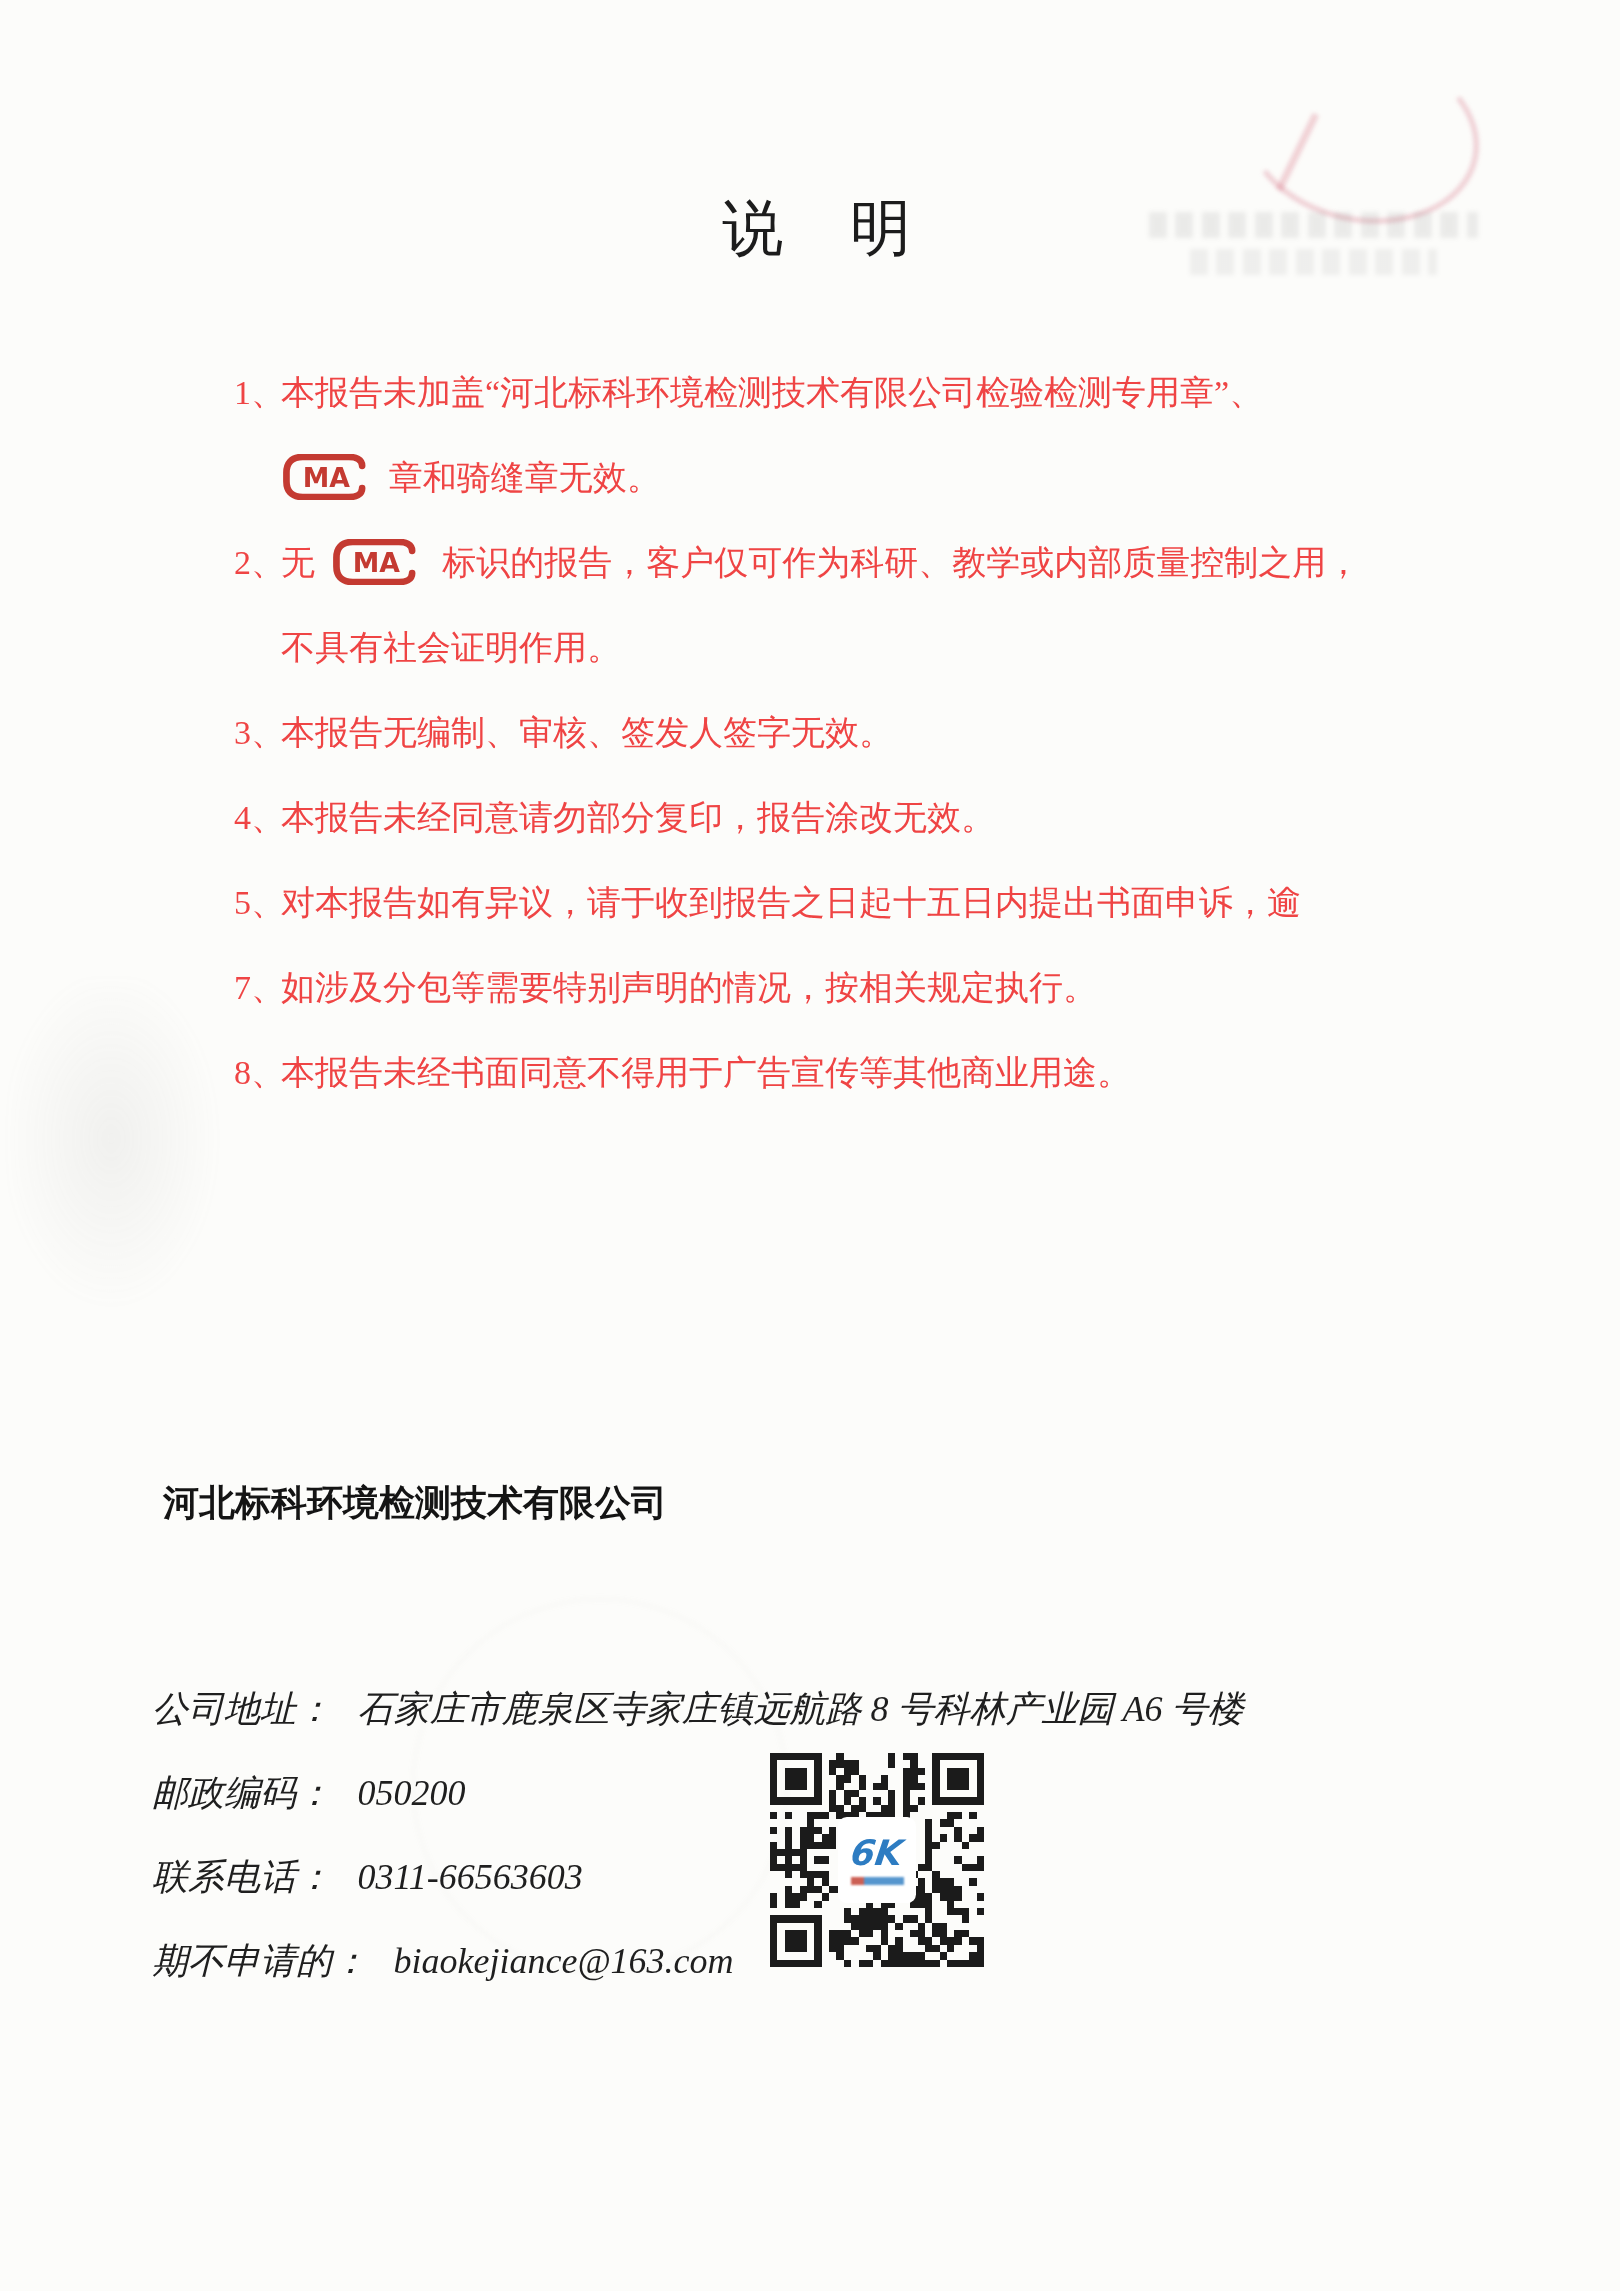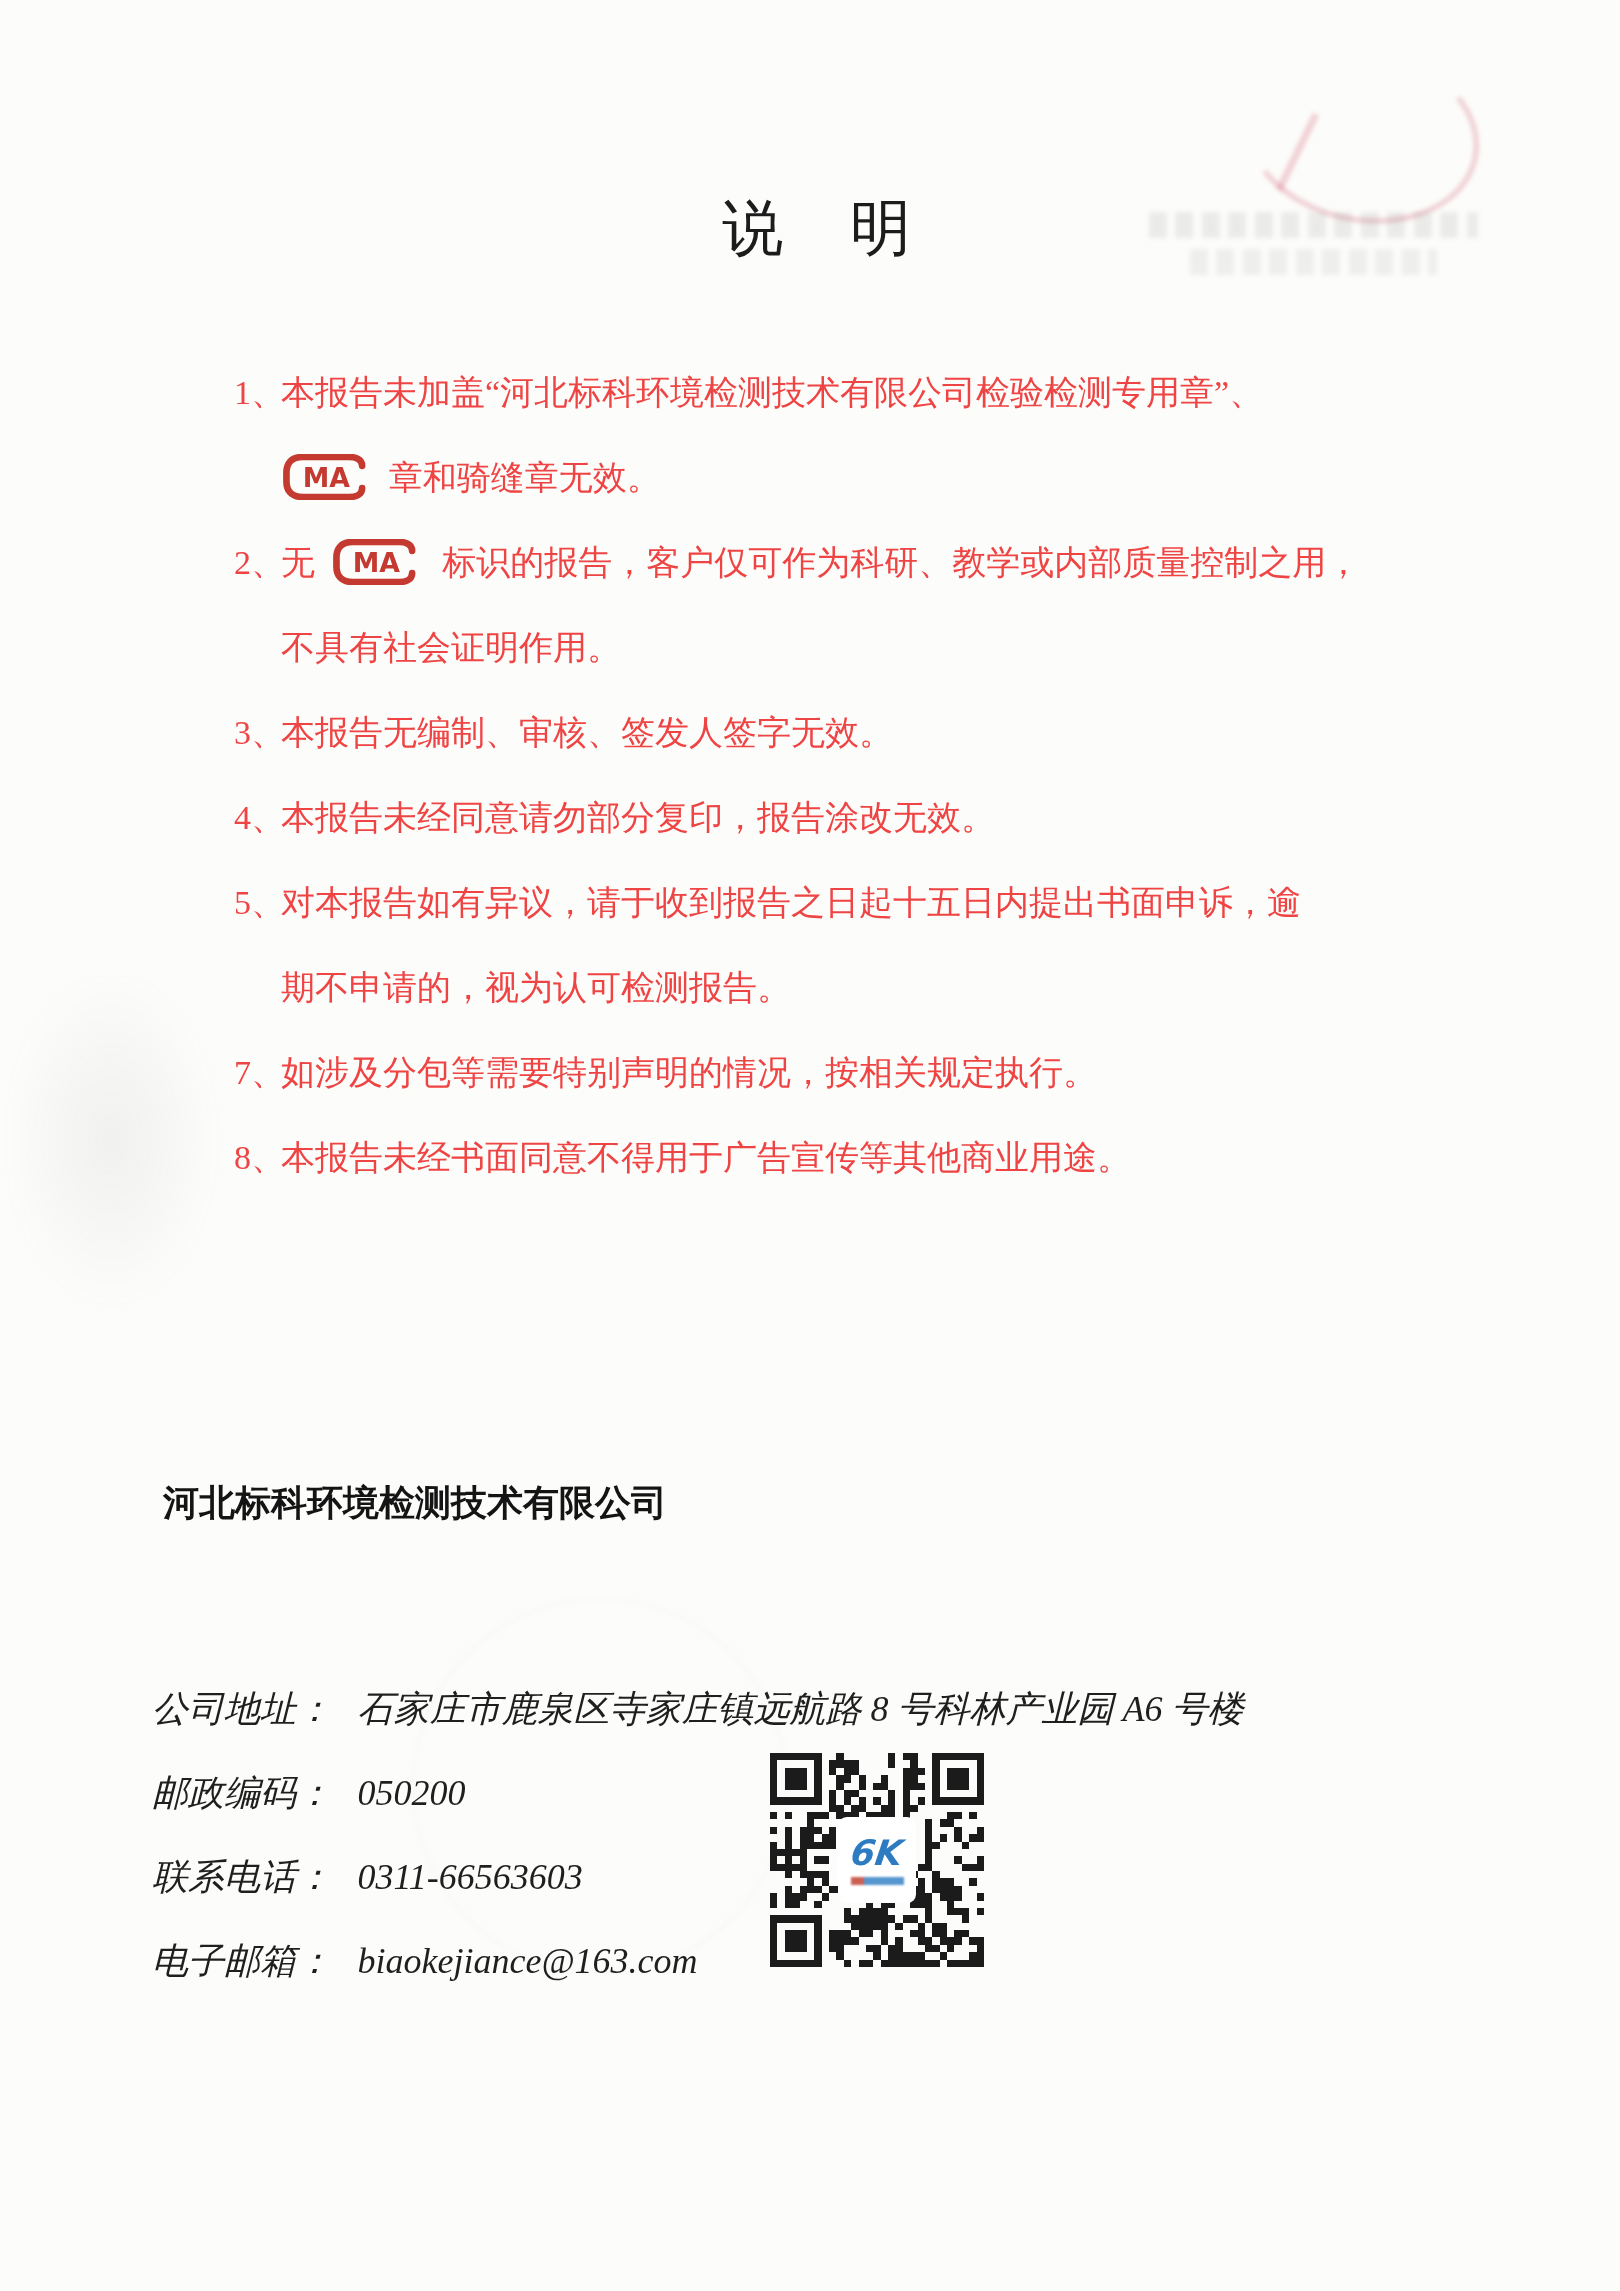--- a/index.html
+++ b/index.html
@@ -116,41 +116,40 @@
     <div>
       <span class="line"><span class="num">3、</span><span>本报告无编制、审核、签发人签字无效。</span></span>
     </div>
 
     <div>
       <span class="line"><span class="num">4、</span><span>本报告未经同意请勿部分复印，报告涂改无效。</span></span>
     </div>
 
     <div>
       <span class="line"><span class="num">5、</span><span>对本报告如有异议，请于收到报告之日起十五日内提出书面申诉，逾</span></span>
-      <span class="line cont"><span>期不申请的，视为认可检测报告。</span></span>
     </div>
 
 
     <div>
       <span class="line"><span class="num">7、</span><span>如涉及分包等需要特别声明的情况，按相关规定执行。</span></span>
     </div>
 
     <div>
       <span class="line"><span class="num">8、</span><span>本报告未经书面同意不得用于广告宣传等其他商业用途。</span></span>
     </div>
 
   </div>
 
   <p class="company">河北标科环境检测技术有限公司</p>
 
   <div class="contact">
     <span class="line"><span>公司地址：</span><span class="value">石家庄市鹿泉区寺家庄镇远航路 8 号科林产业园 A6 号楼</span></span>
     <span class="line"><span>邮政编码：</span><span class="value">050200</span></span>
     <span class="line"><span>联系电话：</span><span class="value">0311-66563603</span></span>
-    <span class="line"><span>电子邮箱：</span><span class="value">biaokejiance@163.com</span></span>
+    <span class="line"><span>期不申请的：</span><span class="value">biaokejiance@163.com</span></span>
   </div>
 
   <div class="qr">
     <div class="qr-grid">
         <div class="m"></div>
         <div class="m"></div>
         <div class="m"></div>
         <div class="m"></div>
         <div class="m"></div>
         <div class="m"></div>

